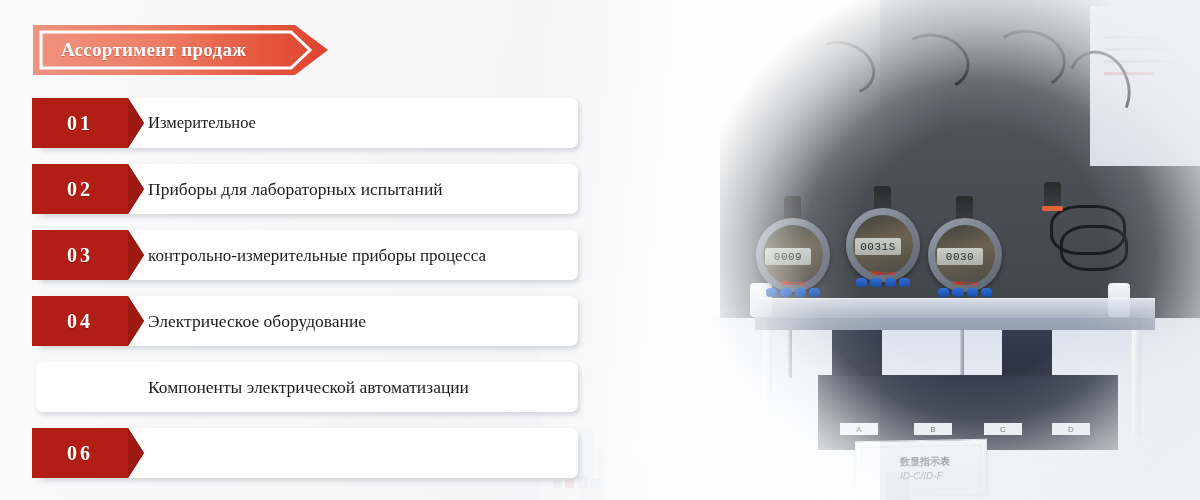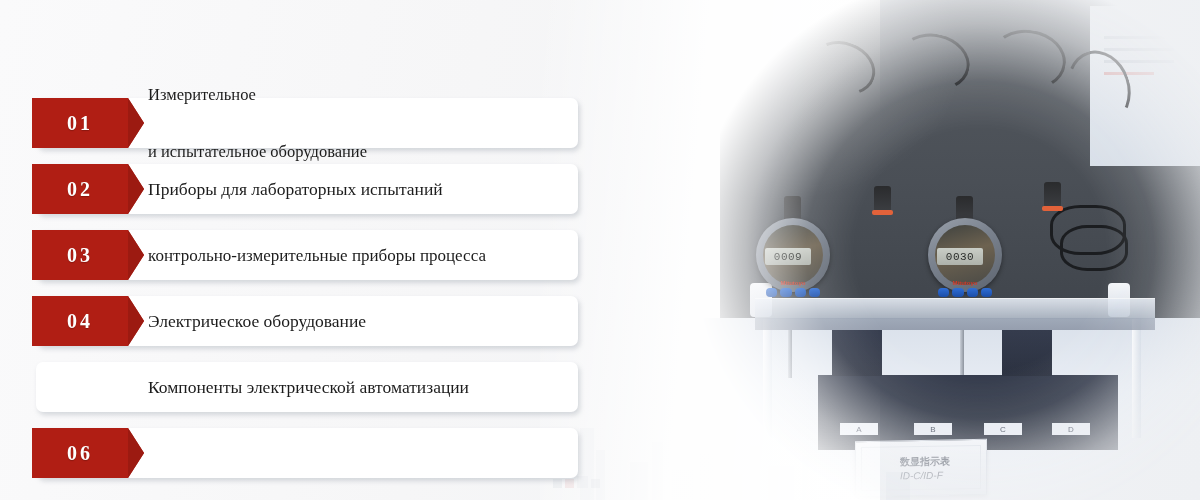--- a/index.html
+++ b/index.html
@@ -203,20 +203,31 @@
             <i></i>
             <i></i>
             <i></i>
             <i></i>
           </div>
       </div>
     </div>
     <div class="gauge" style="left:186px;top:186px;">
       <div class="g-stem"></div>
       <div class="g-orange"></div>
+      <div class="g-body">
+        <div class="g-face"></div>
+        <div class="g-lcd">0031S</div>
+        <div class="g-brand">Mitutoyo</div>
+        <div class="g-btns">
+            <i></i>
+            <i></i>
+            <i></i>
+            <i></i>
+          </div>
+      </div>
     </div>
     <div class="gauge" style="left:268px;top:196px;">
       <div class="g-stem"></div>
       <div class="g-orange"></div>
       <div class="g-body">
         <div class="g-face"></div>
         <div class="g-lcd">0030</div>
         <div class="g-brand">Mitutoyo</div>
         <div class="g-btns">
             <i></i>
@@ -231,28 +242,42 @@
       <div class="g-orange"></div>
     </div>
 
     <div class="sign">
       <div class="inner"></div>
       <div class="t1">数显指示表</div>
       <div class="t2">ID-C/ID-F</div>
     </div>
   </div>
 
+  <div class="banner">
+    <svg width="295" height="50" viewBox="0 0 295 50">
+      <defs>
+        <linearGradient id="bgrad" x1="0" y1="0" x2="1" y2="0">
+          <stop offset="0%" stop-color="#f0937f"></stop>
+          <stop offset="45%" stop-color="#ec7b63"></stop>
+          <stop offset="78%" stop-color="#e5573d"></stop>
+          <stop offset="100%" stop-color="#de4330"></stop>
+        </linearGradient>
+      </defs>
+      <path d="M0 0 H262 L295 25 L262 50 H0 Z" fill="url(#bgrad)"></path>
+      <path d="M8 7 H258 L277 25 L258 43 H8 Z" fill="none" stroke="#ffffff" stroke-width="3"></path>
+    </svg>
+    <div class="banner-label">Ассортимент продаж</div>
+  </div>
 
   <div class="list">
 
     <div class="row">
       <div class="card"></div>
       <div class="rtext two">
         <span>Измерительное</span>
-        <span>и испытательное оборудование</span>
       </div>
       <div class="badge">
         <svg width="112" height="50" viewBox="0 0 112 50">
           <path d="M0 0 H96 L112 25 L96 50 H0 Z" fill="#b01e14"></path>
           <path d="M96 0 L112 25 L96 50 Z" fill="#9c1a11"></path>
         </svg>
         <div class="badge-num">01</div>
       </div>
     </div>
 

